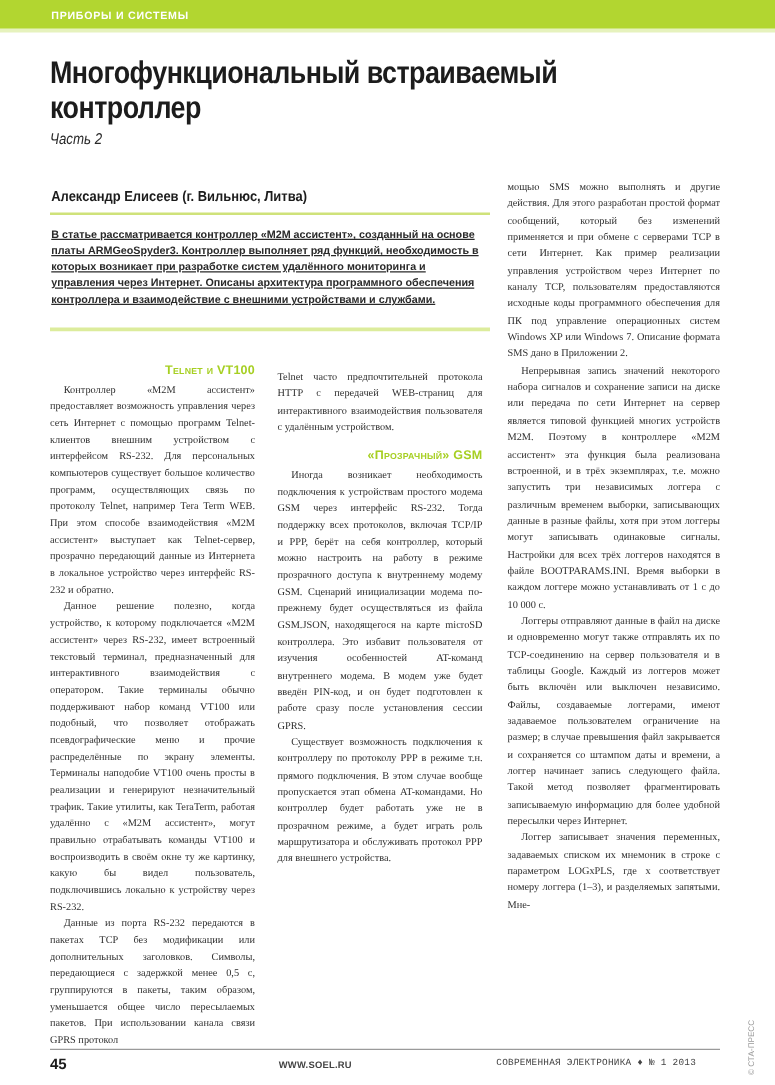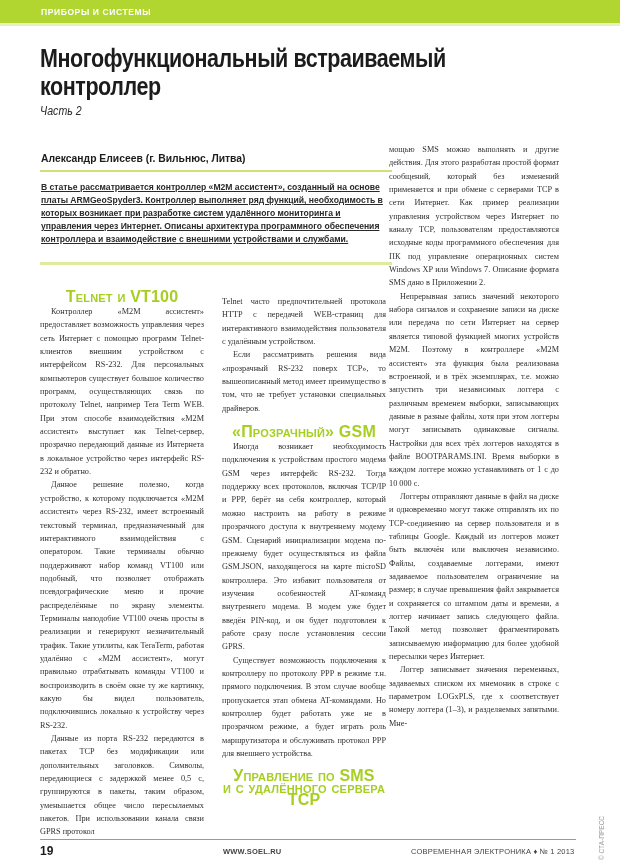--- a/index.html
+++ b/index.html
@@ -17,31 +17,31 @@
   .author-rule { position: absolute; left: 40px; top: 170px; width: 352px; height: 2px; background: #cfe27a; }
 
   .abstract { position: absolute; left: 41px; top: 181px; width: 352px; font-family: "Liberation Sans", sans-serif; font-weight: bold; font-size: 8.6px; line-height: 13px; color: #2a2a2a; text-decoration: underline; }
   .abstract-rule { position: absolute; left: 40px; top: 262px; width: 352px; height: 3px; background: #dcec9c; }
 
   .col { position: absolute; font-size: 8.25px; line-height: 13.35px; color: #2f2f2f; text-align: justify; }
   .col p { text-indent: 11px; }
   .col p.noindent { text-indent: 0; }
   .col1 { left: 40px; top: 290px; width: 164px; }
   .col2 { left: 222px; top: 283px; width: 164px; margin-top: 12px; }
-  .col3 { left: 389px; top: 143px; width: 170px; }
+  .col3 { left: 406px; top: 143px; width: 170px; }
 
-  .h { font-family: "Liberation Sans", sans-serif; font-weight: bold; color: #a6cf22; font-size: 16px; line-height: 13px; text-indent: 0 !important; text-align: center; margin: 0 0 2px 0; font-variant: small-caps; letter-spacing: 0.2px; }
+  .h { font-family: "Liberation Sans", sans-serif; font-weight: bold; color: #a6cf22; font-size: 10px; line-height: 13px; text-indent: 0 !important; text-align: right; margin: 0 0 2px 0; font-variant: small-caps; letter-spacing: 0.2px; }
   .col2 .h.gsm { margin-top: 10px; }
   .col2 .h.sms { margin-top: 10px; line-height: 12px; }
   .col3 .h.logger { margin-top: 13px; }
 
   .foot-rule { position: absolute; left: 40px; top: 839px; width: 536px; height: 1px; background: #9a9a9a; }
   .pageno { position: absolute; left: 40px; top: 844px; font-family: "Liberation Sans", sans-serif; font-weight: bold; font-size: 12px; color: #1c1c1c; }
   .site { position: absolute; left: 223px; top: 847px; font-family: "Liberation Sans", sans-serif; font-size: 7.5px; color: #444; letter-spacing: 0.2px; font-weight: bold; }
-  .journal { position: absolute; left: 411px; top: 847px; font-family: Liberation Sans, sans-serif; font-size: 7.5px; color: #444; letter-spacing: 0.2px; white-space: nowrap; }
+  .journal { position: absolute; left: 397px; top: 847px; font-family: Liberation Mono, monospace; font-size: 7.5px; color: #444; letter-spacing: 0.2px; white-space: nowrap; }
   .copyright { position: absolute; left: 598px; top: 860px; font-family: "Liberation Sans", sans-serif; font-size: 6.5px; color: #9a9a9a; transform: rotate(-90deg); transform-origin: left top; white-space: nowrap; }
 </style>
 </head>
 <body>
 
 <div class="topband">
   <span class="rubric">ПРИБОРЫ И СИСТЕМЫ</span>
 </div>
 <div class="topband-fade"></div>
 
@@ -56,34 +56,29 @@
 
 <div class="col col1">
   <div class="h">Telnet и VT100</div>
   <p>Контроллер «M2M ассистент» предоставляет возможность управления через сеть Интернет с помощью программ Telnet-клиентов внешним устройством с интерфейсом RS-232. Для персональных компьютеров существует большое количество программ, осуществляющих связь по протоколу Telnet, например Tera Term WEB. При этом способе взаимодействия «M2M ассистент» выступает как Telnet-сервер, прозрачно передающий данные из Интернета в локальное устройство через интерфейс RS-232 и обратно.</p>
   <p>Данное решение полезно, когда устройство, к которому подключается «M2M ассистент» через RS-232, имеет встроенный текстовый терминал, предназначенный для интерактивного взаимодействия с оператором. Такие терминалы обычно поддерживают набор команд VT100 или подобный, что позволяет отображать псевдографические меню и прочие распределённые по экрану элементы. Терминалы наподобие VT100 очень просты в реализации и генерируют незначительный трафик. Такие утилиты, как TeraTerm, работая удалённо с «M2M ассистент», могут правильно отрабатывать команды VT100 и воспроизводить в своём окне ту же картинку, какую бы видел пользователь, подключившись локально к устройству через RS-232.</p>
   <p>Данные из порта RS-232 передаются в пакетах TCP без модификации или дополнительных заголовков. Символы, передающиеся с задержкой менее 0,5 с, группируются в пакеты, таким образом, уменьшается общее число пересылаемых пакетов. При использовании канала связи GPRS протокол</p>
 </div>
 
 <div class="col col2">
   <p class="noindent">Telnet часто предпочтительней протокола HTTP с передачей WEB-страниц для интерактивного взаимодействия пользователя с удалённым устройством.</p>
-  <p>Если рассматривать решения вида «прозрачный RS-232 поверх TCP», то вышеописанный метод имеет преимущество в том, что не требует установки специальных драйверов.</p>
   <div class="h gsm">«Прозрачный» GSM</div>
   <p>Иногда возникает необходимость подключения к устройствам простого модема GSM через интерфейс RS-232. Тогда поддержку всех протоколов, включая TCP/IP и PPP, берёт на себя контроллер, который можно настроить на работу в режиме прозрачного доступа к внутреннему модему GSM. Сценарий инициализации модема по-прежнему будет осуществляться из файла GSM.JSON, находящегося на карте microSD контроллера. Это избавит пользователя от изучения особенностей AT-команд внутреннего модема. В модем уже будет введён PIN-код, и он будет подготовлен к работе сразу после установления сессии GPRS.</p>
   <p>Существует возможность подключения к контроллеру по протоколу PPP в режиме т.н. прямого подключения. В этом случае вообще пропускается этап обмена AT-командами. Но контроллер будет работать уже не в прозрачном режиме, а будет играть роль маршрутизатора и обслуживать протокол PPP для внешнего устройства.</p>
-  <div class="h sms">
-    <div>Управление по SMS</div>
-    <div>и с удалённого сервера TCP</div>
-  </div>
 </div>
 
 <div class="col col3">
   <p class="noindent">мощью SMS можно выполнять и другие действия. Для этого разработан простой формат сообщений, который без изменений применяется и при обмене с серверами TCP в сети Интернет. Как пример реализации управления устройством через Интернет по каналу TCP, пользователям предоставляются исходные коды программного обеспечения для ПК под управление операционных систем Windows XP или Windows 7. Описание формата SMS дано в Приложении 2.</p>
   <p>Непрерывная запись значений некоторого набора сигналов и сохранение записи на диске или передача по сети Интернет на сервер является типовой функцией многих устройств M2M. Поэтому в контроллере «M2M ассистент» эта функция была реализована встроенной, и в трёх экземплярах, т.е. можно запустить три независимых логгера с различным временем выборки, записывающих данные в разные файлы, хотя при этом логгеры могут записывать одинаковые сигналы. Настройки для всех трёх логгеров находятся в файле BOOTPARAMS.INI. Время выборки в каждом логгере можно устанавливать от 1 с до 10 000 с.</p>
   <p>Логгеры отправляют данные в файл на диске и одновременно могут также отправлять их по TCP-соединению на сервер пользователя и в таблицы Google. Каждый из логгеров может быть включён или выключен независимо. Файлы, создаваемые логгерами, имеют задаваемое пользователем ограничение на размер; в случае превышения файл закрывается и сохраняется со штампом даты и времени, а логгер начинает запись следующего файла. Такой метод позволяет фрагментировать записываемую информацию для более удобной пересылки через Интернет.</p>
   <p>Логгер записывает значения переменных, задаваемых списком их мнемоник в строке с параметром LOGxPLS, где x соответствует номеру логгера (1–3), и разделяемых запятыми. Мне-</p>
 </div>
 
 <div class="foot-rule"></div>
-<div class="pageno">19</div>
+<div class="pageno">45</div>
 <div class="site">WWW.SOEL.RU</div>
 <div class="journal">СОВРЕМЕННАЯ ЭЛЕКТРОНИКА ♦ № 1 2013</div>
 <div class="copyright">© СТА-ПРЕСС</div>
 
 </body></html>

